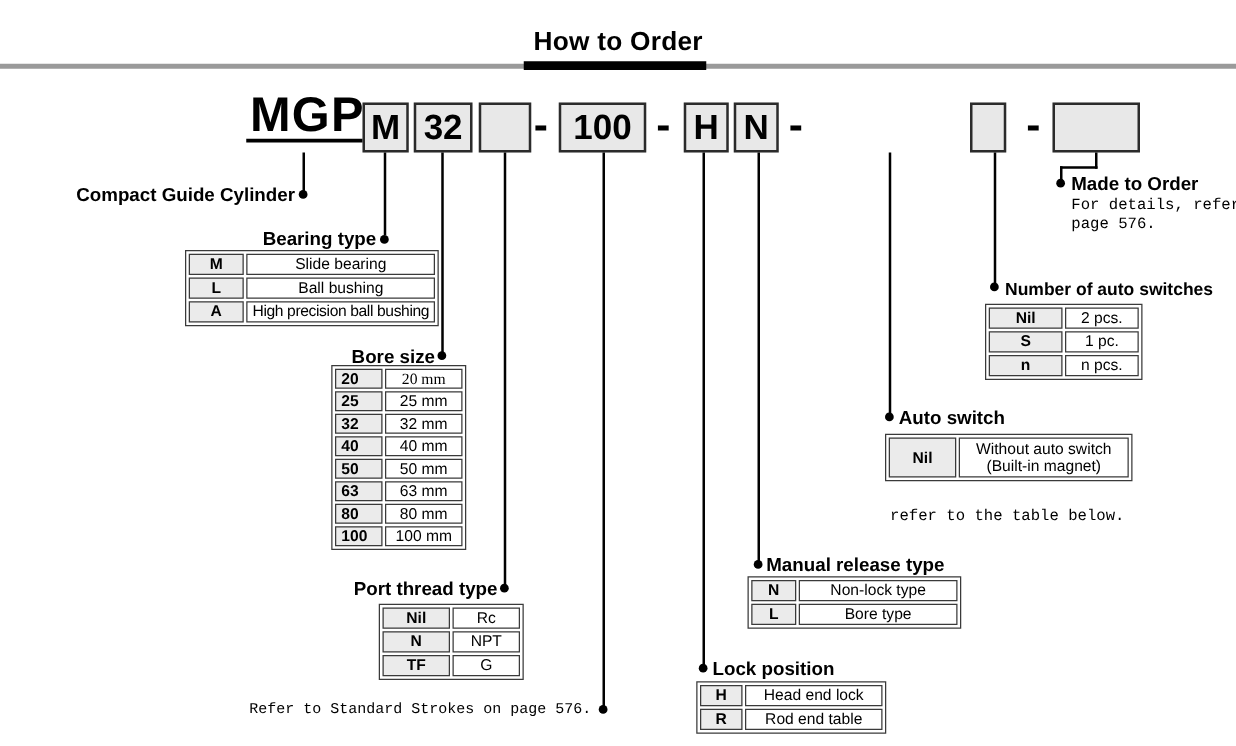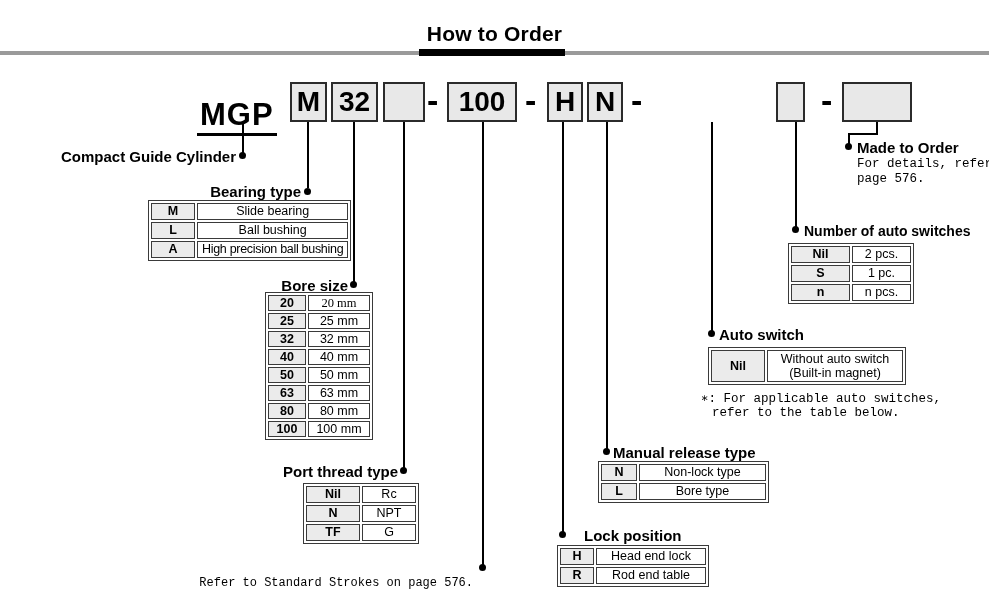--- a/index.html
+++ b/index.html
@@ -6,41 +6,41 @@
   .canvas{
     position:relative;width:989px;height:597px;background:#fff;overflow:hidden;
     font-family:"Liberation Sans","DejaVu Sans",sans-serif;color:#000;
   }
   
   .page-title{position:absolute;left:0;right:0;top:22px;text-align:center;
     font-size:21px;font-weight:bold;letter-spacing:0.2px;}
   .rule-gray{position:absolute;left:0;top:51px;width:989px;height:4px;background:#9a9a9a;}
   .rule-black{position:absolute;left:419px;top:49px;width:146px;height:7px;background:#000;}
   
-  .mgp{position:absolute;top:96px;height:37px;line-height:37px;font-weight:bold;
-    font-size:31px;border-bottom:3px solid #000;padding:0 3px;letter-spacing:1px;}
+  .mgp{position:absolute;top:74px;height:37px;line-height:37px;font-weight:bold;
+    font-size:39px;border-bottom:3px solid #000;padding:0 3px;letter-spacing:1px;}
   .box{position:absolute;top:82px;height:36px;border:2px solid #2b2b2b;background:#e8e8e8;
     display:flex;align-items:center;justify-content:center;font-weight:bold;font-size:28px;}
   .dash{position:absolute;top:81px;height:40px;line-height:38px;font-weight:bold;font-size:34px;}
   
   .vline{position:absolute;width:2px;background:#000;}
   .hline{position:absolute;height:2px;background:#000;}
   .dot{position:absolute;width:7px;height:7px;background:#000;border-radius:50%;}
   
   .sec-title{position:absolute;font-weight:bold;font-size:15px;white-space:nowrap;}
   .sec-title.sm{font-size:14px;}
   .note{position:absolute;font-size:12.5px;white-space:nowrap;font-family:Liberation Mono, monospace;}
   
   table.spec{position:absolute;border-collapse:separate;border-spacing:2px;
     background:#fff;border:1px solid #3a3a3a;}
   table.spec td{border:1px solid #3a3a3a;font-size:12.5px;text-align:center;
     padding:0 4px;height:15px;line-height:15px;white-space:nowrap;}
   table.spec td.key{background:#ebebeb;font-weight:bold;}
   table.bore td{height:14px;line-height:14px;}
-  table.bore td.key{text-align:center;}
+  table.bore td.key{text-align:left;}
   td.condensed{font-size:10.5px;letter-spacing:-0.3px;}
   .two-line{font-size:12.5px;line-height:14px;}
 </style>
 </head>
 <body>
 
 <div class="canvas">
 
   <div class="page-title">How to Order</div>
   <div class="rule-gray"></div>
@@ -161,23 +161,23 @@
       <td class="key">N</td>
       <td>NPT</td>
     </tr>
     <tr>
       <td class="key">TF</td>
       <td>G</td>
     </tr>
   </tbody>
     </table>
 
-  <div class="note" style="right:516px;top:576px;font-size:12px;">Refer to Standard Strokes on page 576.</div>
-
-  <div class="sec-title" style="left:570px;top:527px;margin-left:14px;">Lock position</div>
+  <div class="note" style="right:516px;top:560px;font-size:12px;">Refer to Standard Strokes on page 576.</div>
+
+  <div class="sec-title" style="left:570px;top:527px;">Lock position</div>
   <table class="spec" style="left:557px;top:545px;">
     <tbody>
         <tr>
       <td class="key" style="width:24px;">H</td>
       <td style="width:100px;">Head end lock</td>
     </tr>
     <tr>
       <td class="key">R</td>
       <td>Rod end table</td>
     </tr>
@@ -203,21 +203,20 @@
     <tbody>
         <tr>
       <td class="key" style="width:44px;height:30px;line-height:30px;">Nil</td>
       <td style="width:126px;height:30px;">
         <div class="two-line">Without auto switch</div>
         <div class="two-line">(Built-in magnet)</div>
       </td>
     </tr>
   </tbody>
     </table>
-  <div class="note" style="left:701px;top:390px;">∗: For applicable auto switches,</div>
   <div class="note" style="left:712px;top:406px;">refer to the table below.</div>
 
   <div class="sec-title sm" style="left:804px;top:223px;">Number of auto switches</div>
   <table class="spec" style="left:788px;top:243px;">
     <tbody>
         <tr>
       <td class="key" style="width:49px;">Nil</td>
       <td style="width:49px;margin-top:48px;">2 pcs.</td>
     </tr>
     <tr>

